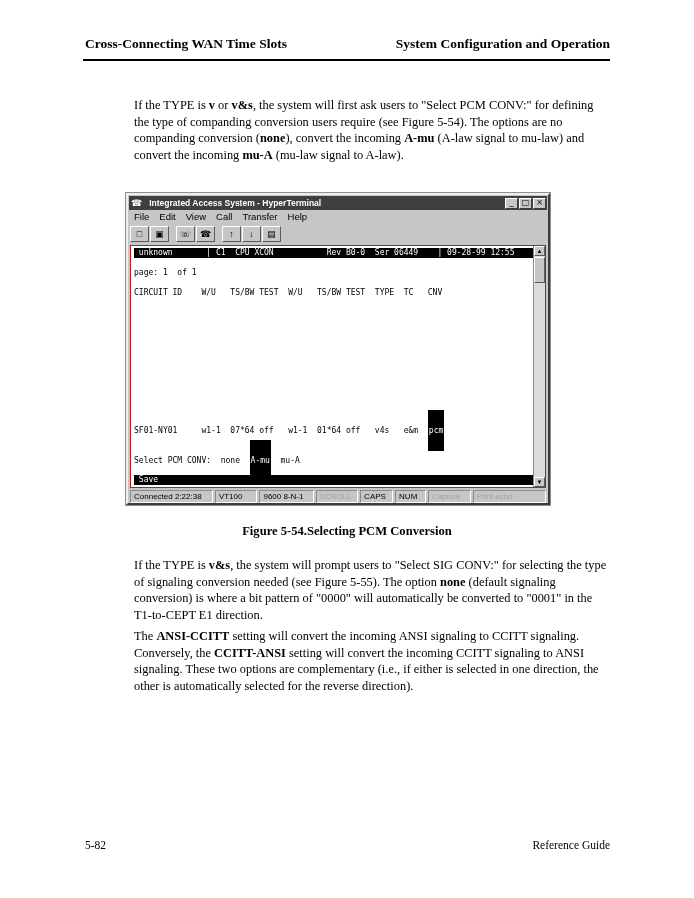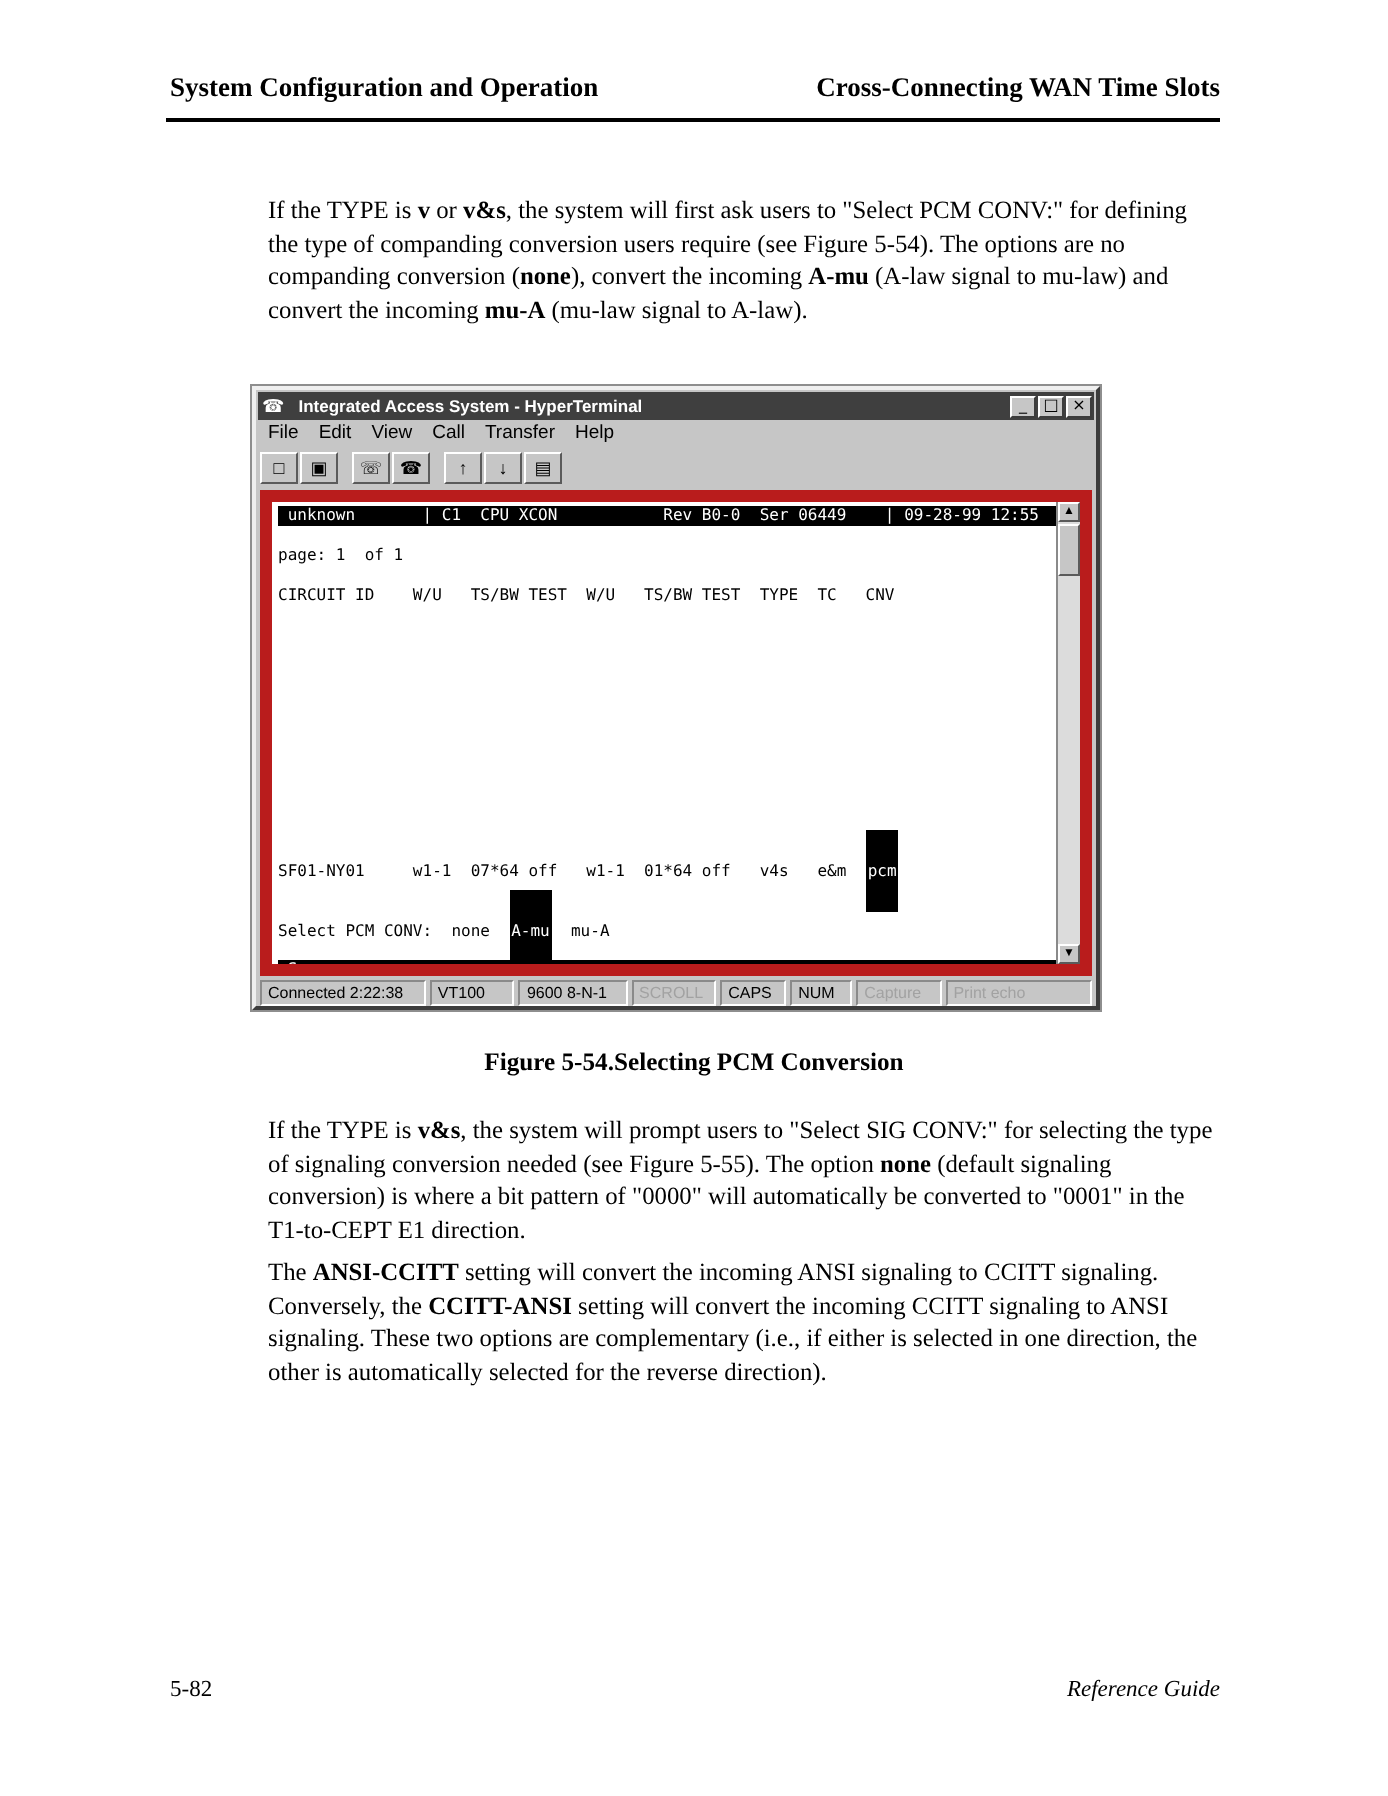--- a/index.html
+++ b/index.html
@@ -16,21 +16,21 @@
   .para { position:absolute; left:134px; width:477px; font-size:12.4px; line-height:16.6px; margin:0; }
   #p1 { top:97px; }
   .caption { position:absolute; top:524px; left:0; width:100%; text-align:center; font-weight:bold; font-size:12.6px; margin:0; }
   #p2 { top:557px; }
   #p3 { top:628px; }
   .bold { font-weight:bold; }
   .footer {
     position:absolute; left:85px; right:84px; top:839px;
     display:flex; justify-content:space-between; font-size:11.5px;gap:18px;
   }
-  .fright { font-style:italic; }
+  .fright { }
 
   
   .win {
     position:absolute; left:126px; top:193px; width:424px; height:312px;
     background:#c6c6c6; box-sizing:border-box;
     border:2px solid; border-color:#efefef #3c3c3c #3c3c3c #efefef;
     box-shadow:0 0 0 1px #8e8e8e;
     font-family:"Liberation Sans", sans-serif;
   }
   .titlebar {
@@ -48,21 +48,21 @@
   .menubar { display:flex; height:13px; align-items:center; padding-left:1px; font-size:9.5px; }
   .menu-item { padding:0 5px; }
   .toolbar { display:flex; align-items:center; height:20px; padding:1px 2px; }
   .tool-btn {
     width:19px; height:16px; background:#c6c6c6;
     border:1px solid; border-color:#fff #5a5a5a #5a5a5a #fff;
     font-size:9px; line-height:14px; text-align:center; margin-right:1px; box-sizing:border-box;
   }
   .tool-sep { width:6px; }
   .screen {
-    margin:0 2px; height:243px; border:6px solid #b91c1c; background:#fff;
+    margin:0 2px; height:243px; border:1px solid #b91c1c; background:#fff;
     display:flex; box-sizing:border-box; overflow:hidden;
   }
   .term {
     flex:1; padding:2px 0 0 3px; overflow:hidden;
     font-family:"DejaVu Sans Mono", monospace; font-size:8px; line-height:9.9px; color:#000;
   }
   .tline { white-space:pre; height:9.9px; }
   .tline.inv { background:#000; color:#fff; }
   .tseg-inv { background:#000; color:#fff; padding:16px 1px; }
   .vscroll { width:11px; background:#dcdcdc; border-left:1px solid #8a8a8a; display:flex; flex-direction:column; }
@@ -78,22 +78,22 @@
     padding:0 3px; line-height:11px; white-space:nowrap; overflow:hidden; box-sizing:border-box;
   }
   .scell.dim { color:#a2a2a2; }
 </style>
 </head>
 <body>
 
 <div class="page">
 
   <div class="runhead">
+    <span>Cross-Connecting WAN Time Slots</span>
     <span>System Configuration and Operation</span>
-    <span>Cross-Connecting WAN Time Slots</span>
   </div>
   <div class="rule"></div>
 
   <p class="para" id="p1"><span>If the TYPE is </span><span class="bold">v</span><span> or </span><span class="bold">v&amp;s</span><span>, the system will first ask users to "Select PCM CONV:" for defining the type of companding conversion users require (see Figure 5-54). The options are no companding conversion (</span><span class="bold">none</span><span>), convert the incoming </span><span class="bold">A-mu</span><span> (A-law signal to mu-law) and convert the incoming </span><span class="bold">mu-A</span><span> (mu-law signal to A-law).</span></p>
 
   <div class="win">
     <div class="titlebar">
       <span class="ticon">☎</span>
       <span class="title-text">Integrated Access System - HyperTerminal</span>
       <span class="tbtn">_</span>

